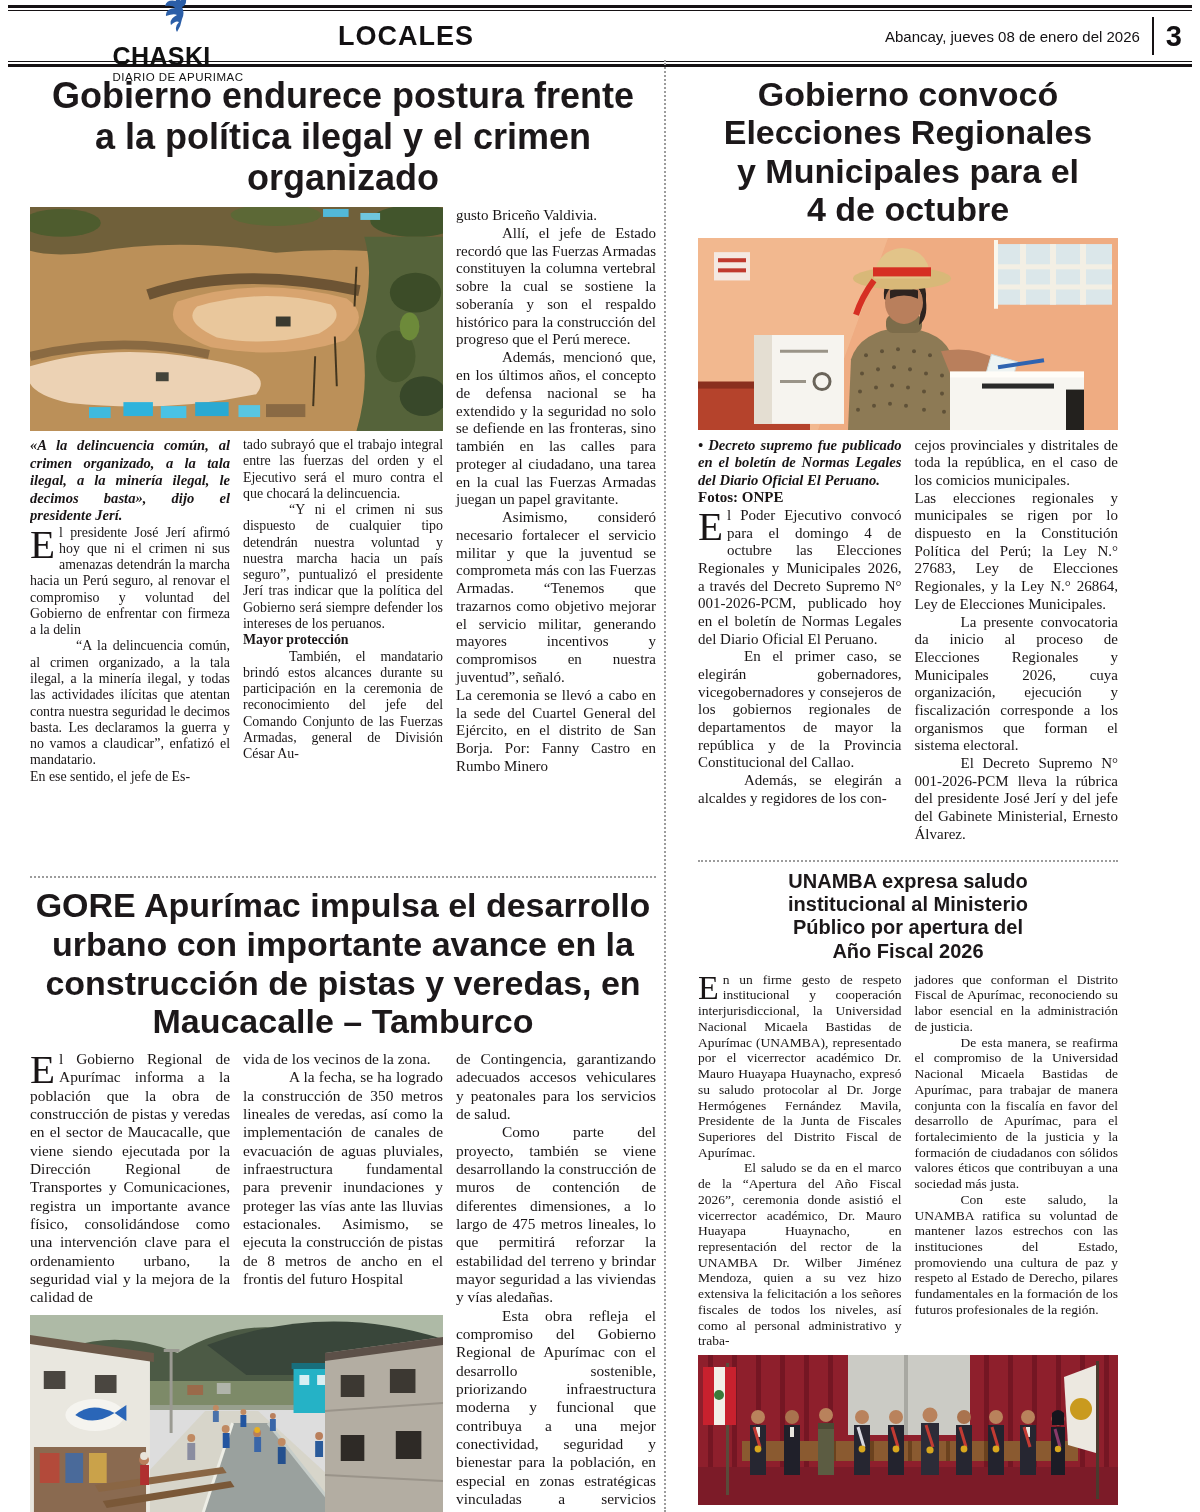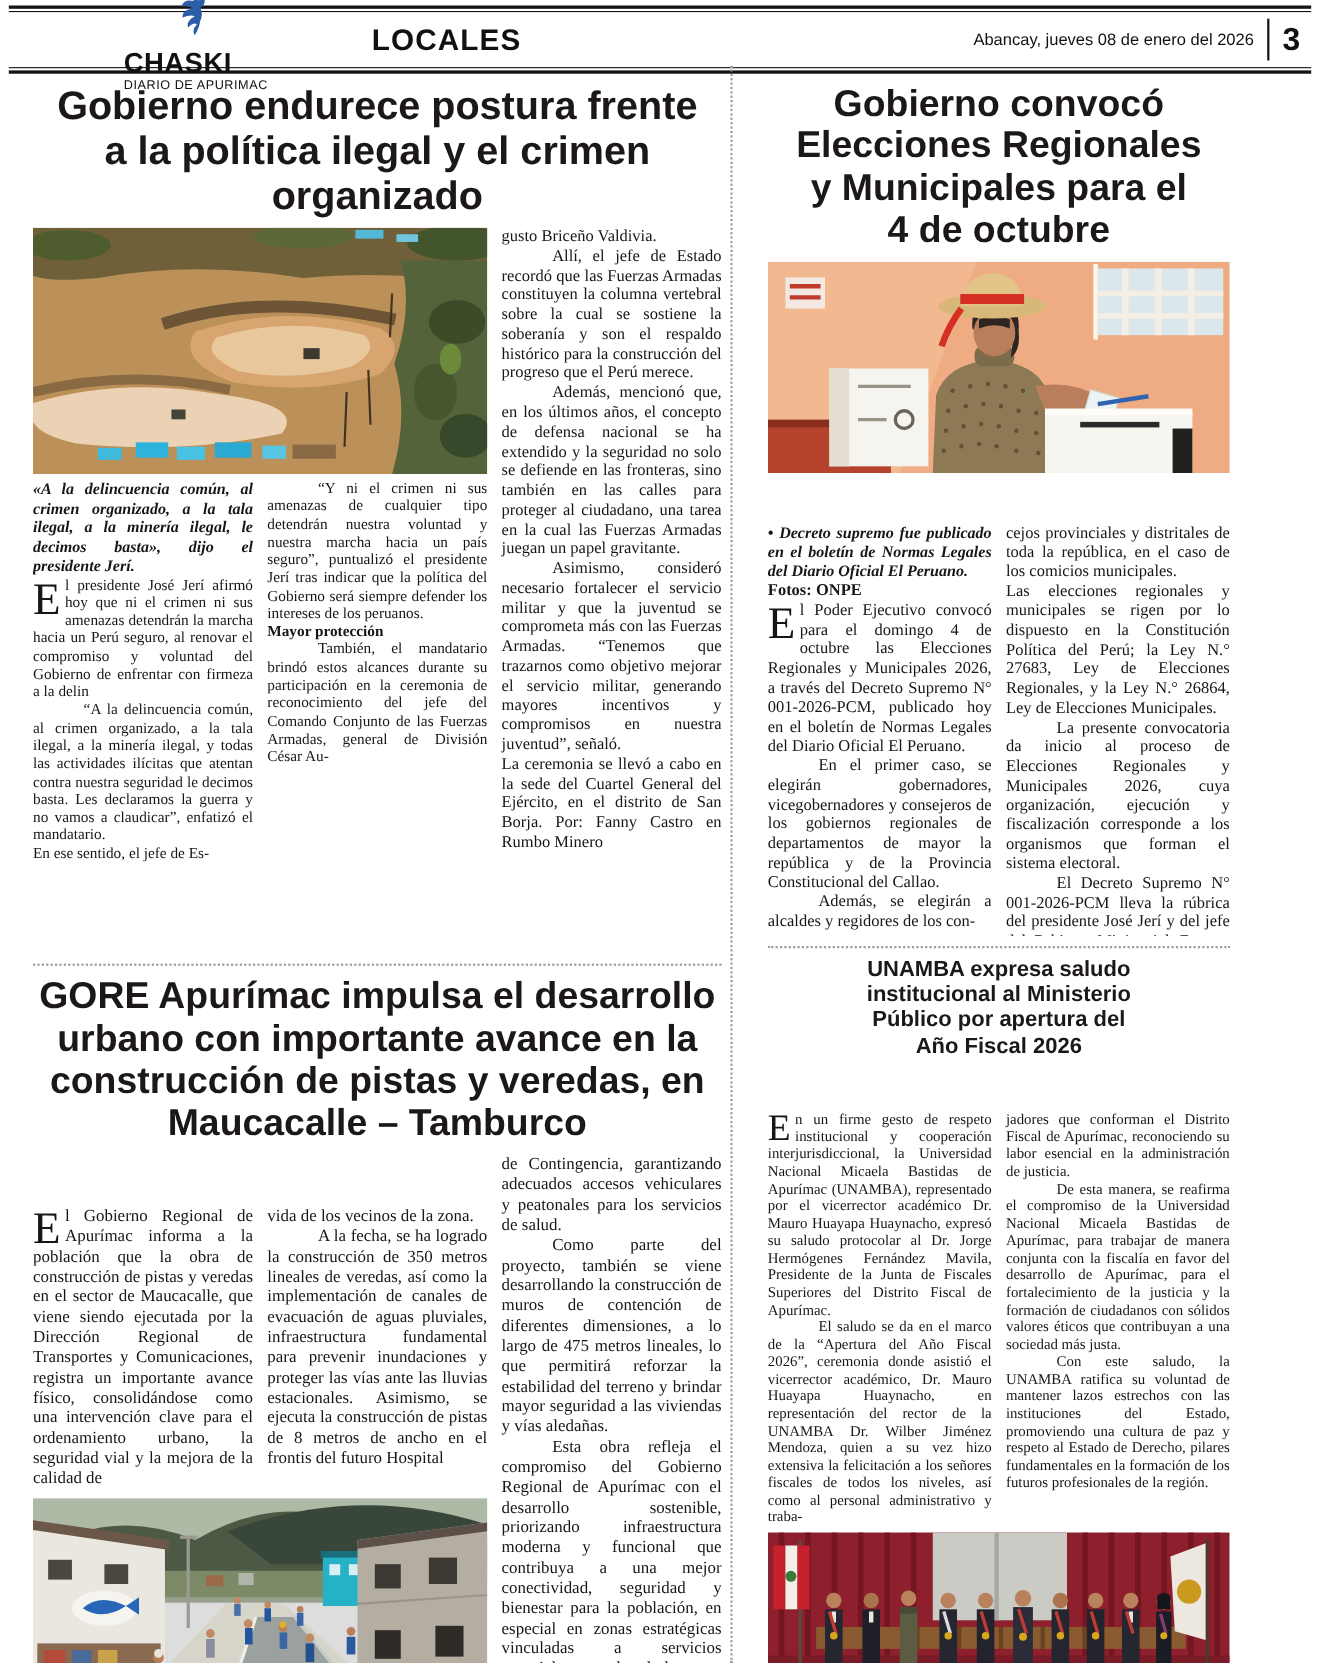--- a/index.html
+++ b/index.html
@@ -27,21 +27,21 @@
   .center-divider { position:absolute; left:664px; top:60px; bottom:0; border-left:2px dotted #9c9c9c; }
   .h-div { border-top:2px dotted #9c9c9c; margin:9px 0 8px 0; }
   
   .headline { font-family:"Liberation Sans",sans-serif; font-weight:bold; text-align:center; color:#1c181a; margin-bottom:9px; }
   .headline span { display:block; white-space:nowrap; }
   .hl-1 { font-size:36px; line-height:1.14; }
   .hl-2 { font-size:34px; line-height:1.13; }
   .hl-3 { font-size:34px; line-height:1.14; }
   .hl-4 { font-size:20px; line-height:1.16; }
   
-  .cols { display:flex; gap:13px;margin-top:47px; }
+  .cols { display:flex; gap:13px; }
   .col { flex:1; min-width:0; }
   .p { text-align:justify; }
   .ind { text-indent:46px; }
   .block { overflow:hidden; }
   .art1-block { height:792px; }
   .art2-block { height:776px; }
   .art1-body { display:flex; gap:13px; }
   .art1-left { width:413px; flex:none; }
   .art3-body { display:flex; gap:13px; }
   .art3-left { width:413px; flex:none; }
@@ -137,21 +137,22 @@
             </svg>
           </div>
           <div class="cols smalltype">
             <div class="col">
               <p class="p lede">«A la delincuencia común, al crimen organizado, a la tala ilegal, a la minería ilegal, le decimos basta», dijo el presidente Jerí.</p>
               <p class="p"><span class="dropcap">E</span><span>l presidente José Jerí afirmó hoy que ni el crimen ni sus amenazas detendrán la marcha hacia un Perú seguro, al renovar el compromiso y voluntad del Gobierno de enfrentar con firmeza a la delin</span></p>
               <p class="p ind">“A la delincuencia común, al crimen organizado, a la tala ilegal, a la minería ilegal, y todas las actividades ilícitas que atentan contra nuestra seguridad le decimos basta. Les declaramos la guerra y no vamos a claudicar”, enfatizó el mandatario.</p>
               <p class="p">En ese sentido, el jefe de Es-</p>
             </div>
             <div class="col">
-              <p class="p ind">“Y ni el crimen ni sus amenazas de cualquier tipo detendrán nuestra voluntad y nuestra marcha hacia un país seguro”, puntualizó el presidente Jerí tras indicar que la política del Gobierno será siempre defender los intereses de los peruanos.</p>
+              <p class="p">tado subrayó que el trabajo integral entre las fuerzas del orden y el Ejecutivo será el muro contra el que chocará la delincuencia.</p>
+              <p class="p ind">“Y ni el crimen ni sus dispuesto de cualquier tipo detendrán nuestra voluntad y nuestra marcha hacia un país seguro”, puntualizó el presidente Jerí tras indicar que la política del Gobierno será siempre defender los intereses de los peruanos.</p>
               <p class="p subhead">Mayor protección</p>
               <p class="p ind">También, el mandatario brindó estos alcances durante su participación en la ceremonia de reconocimiento del jefe del Comando Conjunto de las Fuerzas Armadas, general de División César Au-</p>
             </div>
           </div>
         </div>
         <div class="col col3">
           <p class="p">gusto Briceño Valdivia.</p>
           <p class="p ind">Allí, el jefe de Estado recordó que las Fuerzas Armadas constituyen la columna vertebral sobre la cual se sostiene la soberanía y son el respaldo histórico para la construcción del progreso que el Perú merece.</p>
           <p class="p ind">Además, mencionó que, en los últimos años, el concepto de defensa nacional se ha extendido y la seguridad no solo se defiende en las fronteras, sino también en las calles para proteger al ciudadano, una tarea en la cual las Fuerzas Armadas juegan un papel gravitante.</p>
           <p class="p ind">Asimismo, consideró necesario fortalecer el servicio militar y que la juventud se comprometa más con las Fuerzas Armadas. “Tenemos que trazarnos como objetivo mejorar el servicio militar, generando mayores incentivos y compromisos en nuestra juventud”, señaló.</p>

